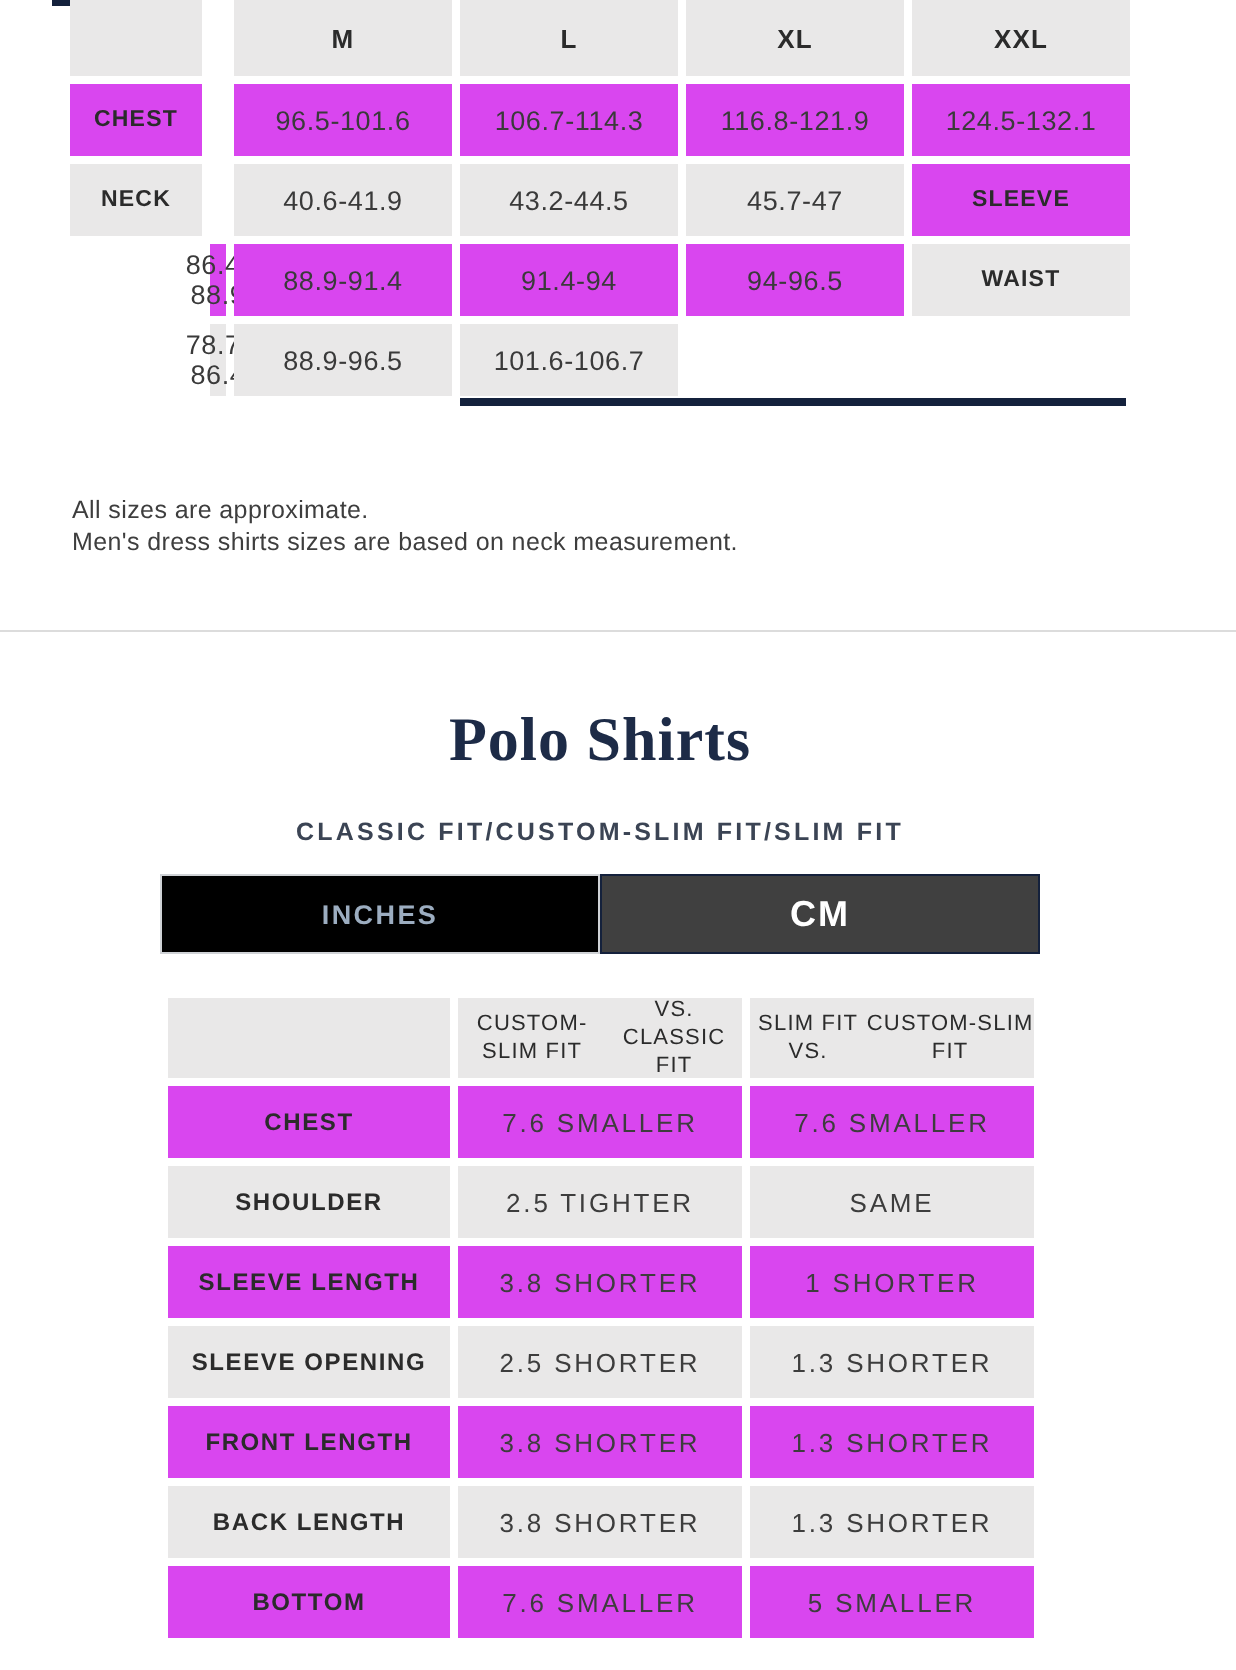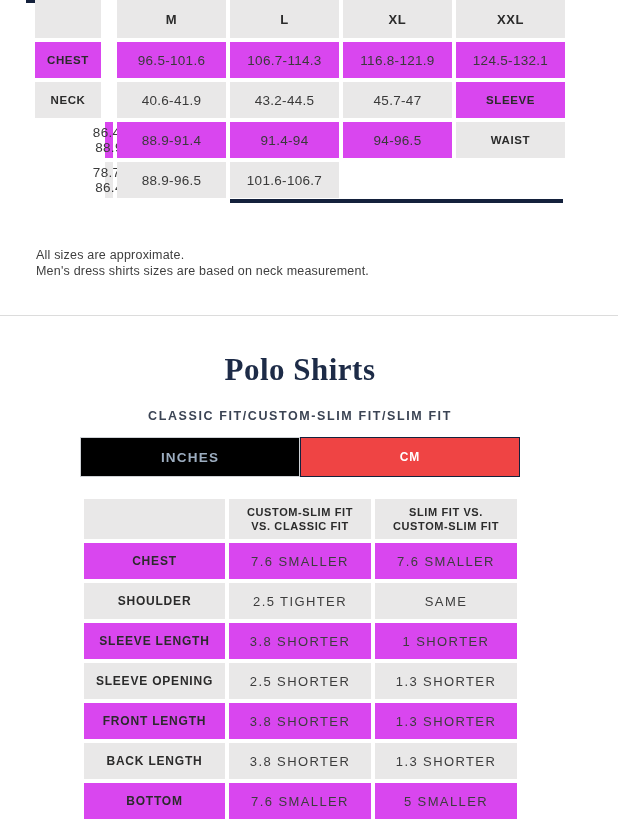--- a/index.html
+++ b/index.html
@@ -70,35 +70,35 @@
   }
   .unit-btn {
     flex:1 1 50%; display:flex; align-items:center; justify-content:center;
     font-weight:bold; cursor:pointer; box-sizing:border-box;
   }
   .unit-btn.inactive {
     background:#000000; border:1px solid #cfd2d6;
     color:#9cadc0; font-size:13.5px; letter-spacing:1.2px;
   }
   .unit-btn.active {
-    background:#ef4444; border:1px solid #14213c;
-    color:#ffffff; font-size:12px; letter-spacing:1px;
+    background:#404040; border:1px solid #14213c;
+    color:#ffffff; font-size:18px; letter-spacing:1px;
   }
 
   
   .fit-table {
     position:absolute; left:84px; top:499px;
     display:grid;
     grid-template-columns:141px 142px 142px;
     grid-template-rows:40px repeat(7, 36px);
     column-gap:4px; row-gap:4px;
   }
   .fit-head {
-    font-weight:bold; font-size:11px; color:#2b2b2b; letter-spacing:0.6px;
-    line-height:1.3; flex-direction:column;justify-content:center;
+    font-weight:normal; font-size:11px; color:#2b2b2b; letter-spacing:0.6px;
+    line-height:1.3; flex-direction:row;justify-content:center;
   }
   .fit-label {
     font-weight:bold; font-size:12px; color:#2b2b2b; letter-spacing:0.8px;
   }
   .fit-val {
     font-size:13px; color:#3d3d3d; letter-spacing:1.4px;
   }
 </style>
 </head>
 <body>

